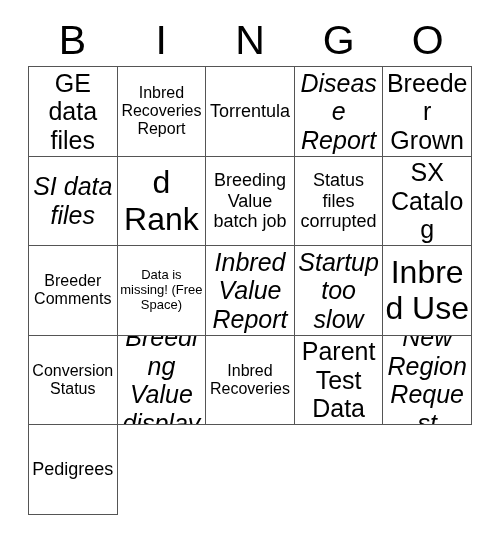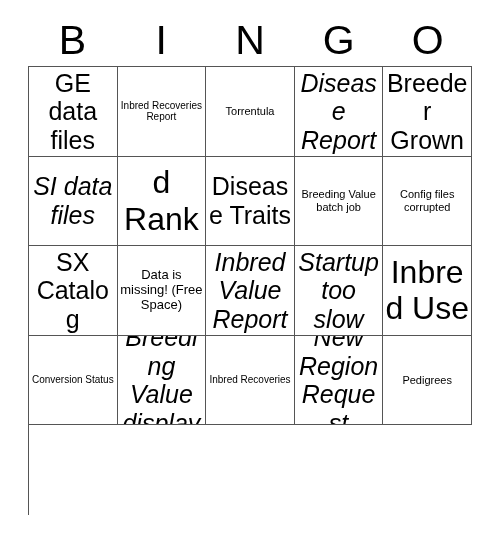--- a/index.html
+++ b/index.html
@@ -65,22 +65,22 @@
   }
   .cell .txt {
     display: block;
     width: 100%;
     line-height: 1.14;
     word-wrap: break-word;
     white-space: pre-line;
   }
   
   .s-xs .txt { font-size: 13px; }
-  .s-sm .txt { font-size: 10px; }
-  .s-md .txt { font-size: 11px; }
+  .s-sm .txt { font-size: 16px; }
+  .s-md .txt { font-size: 18px; }
   .s-lg .txt { font-size: 25px; font-style: italic; }
   .s-xl .txt { font-size: 25px; }
   .s-xxl .txt { font-size: 32px; }
 </style>
 </head>
 <body>
 
 <div class="card">
 
   <div class="bingo-header">
@@ -106,31 +106,31 @@
       </div>
       <div class="cell s-xl">
         <span class="txt">Breeder Grown</span>
       </div>
       <div class="cell s-lg">
         <span class="txt">SI data files</span>
       </div>
       <div class="cell s-xxl">
         <span class="txt">Inbred Ranks</span>
       </div>
-      <div class="cell s-xl">
-        <span class="txt">Disease Traits</span>
-      </div>
       <div class="cell s-md">
         <span class="txt">Breeding Value batch job</span>
       </div>
       <div class="cell s-md">
-        <span class="txt">Config files corrupted</span>
+        <span class="txt">Status files corrupted</span>
       </div>
       <div class="cell s-xl">
         <span class="txt">SX Catalog</span>
+      </div>
+      <div class="cell s-sm">
+        <span class="txt">Breeder Comments</span>
       </div>
       <div class="cell s-xs">
         <span class="txt">Data is missing! (Free Space)</span>
       </div>
       <div class="cell s-lg">
         <span class="txt">Inbred Value Report</span>
       </div>
       <div class="cell s-lg">
         <span class="txt">Startup too slow</span>
       </div>
@@ -139,20 +139,23 @@
       </div>
       <div class="cell s-sm">
         <span class="txt">Conversion Status</span>
       </div>
       <div class="cell s-lg">
         <span class="txt">Breeding Value display</span>
       </div>
       <div class="cell s-sm">
         <span class="txt">Inbred Recoveries</span>
       </div>
+      <div class="cell s-xl">
+        <span class="txt">Parent Test Data</span>
+      </div>
       <div class="cell s-lg">
         <span class="txt">New Region Request</span>
       </div>
       <div class="cell s-md">
         <span class="txt">Pedigrees</span>
       </div>
     </div>
 
 </div>
 

